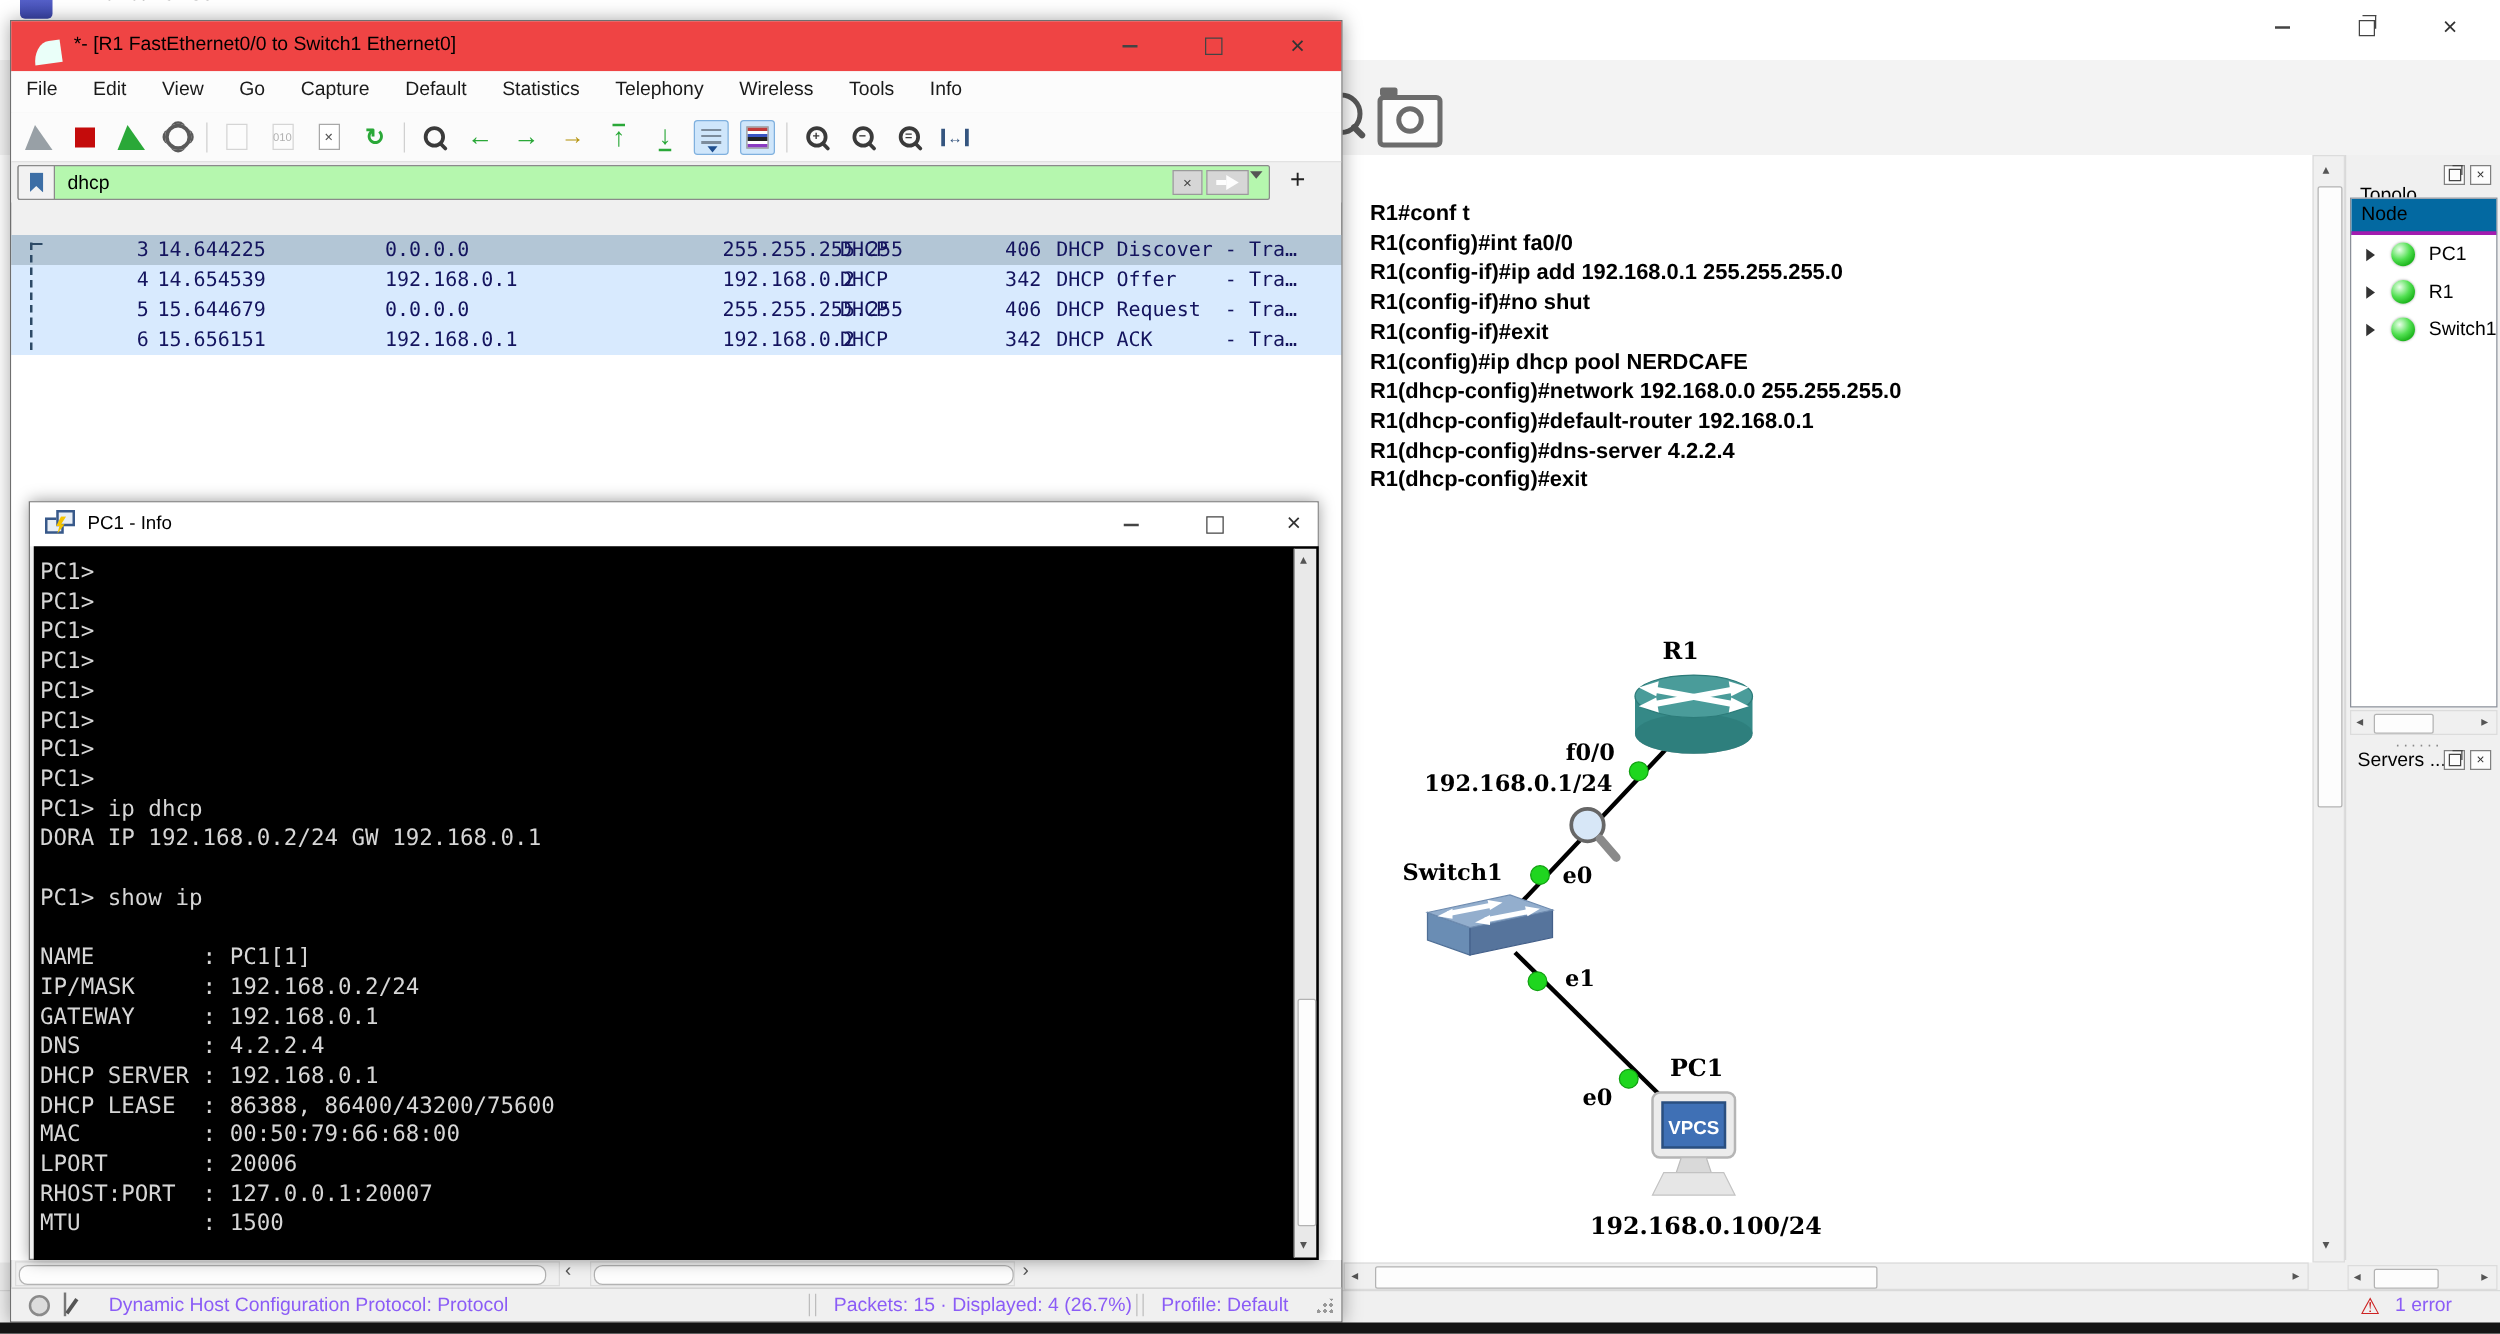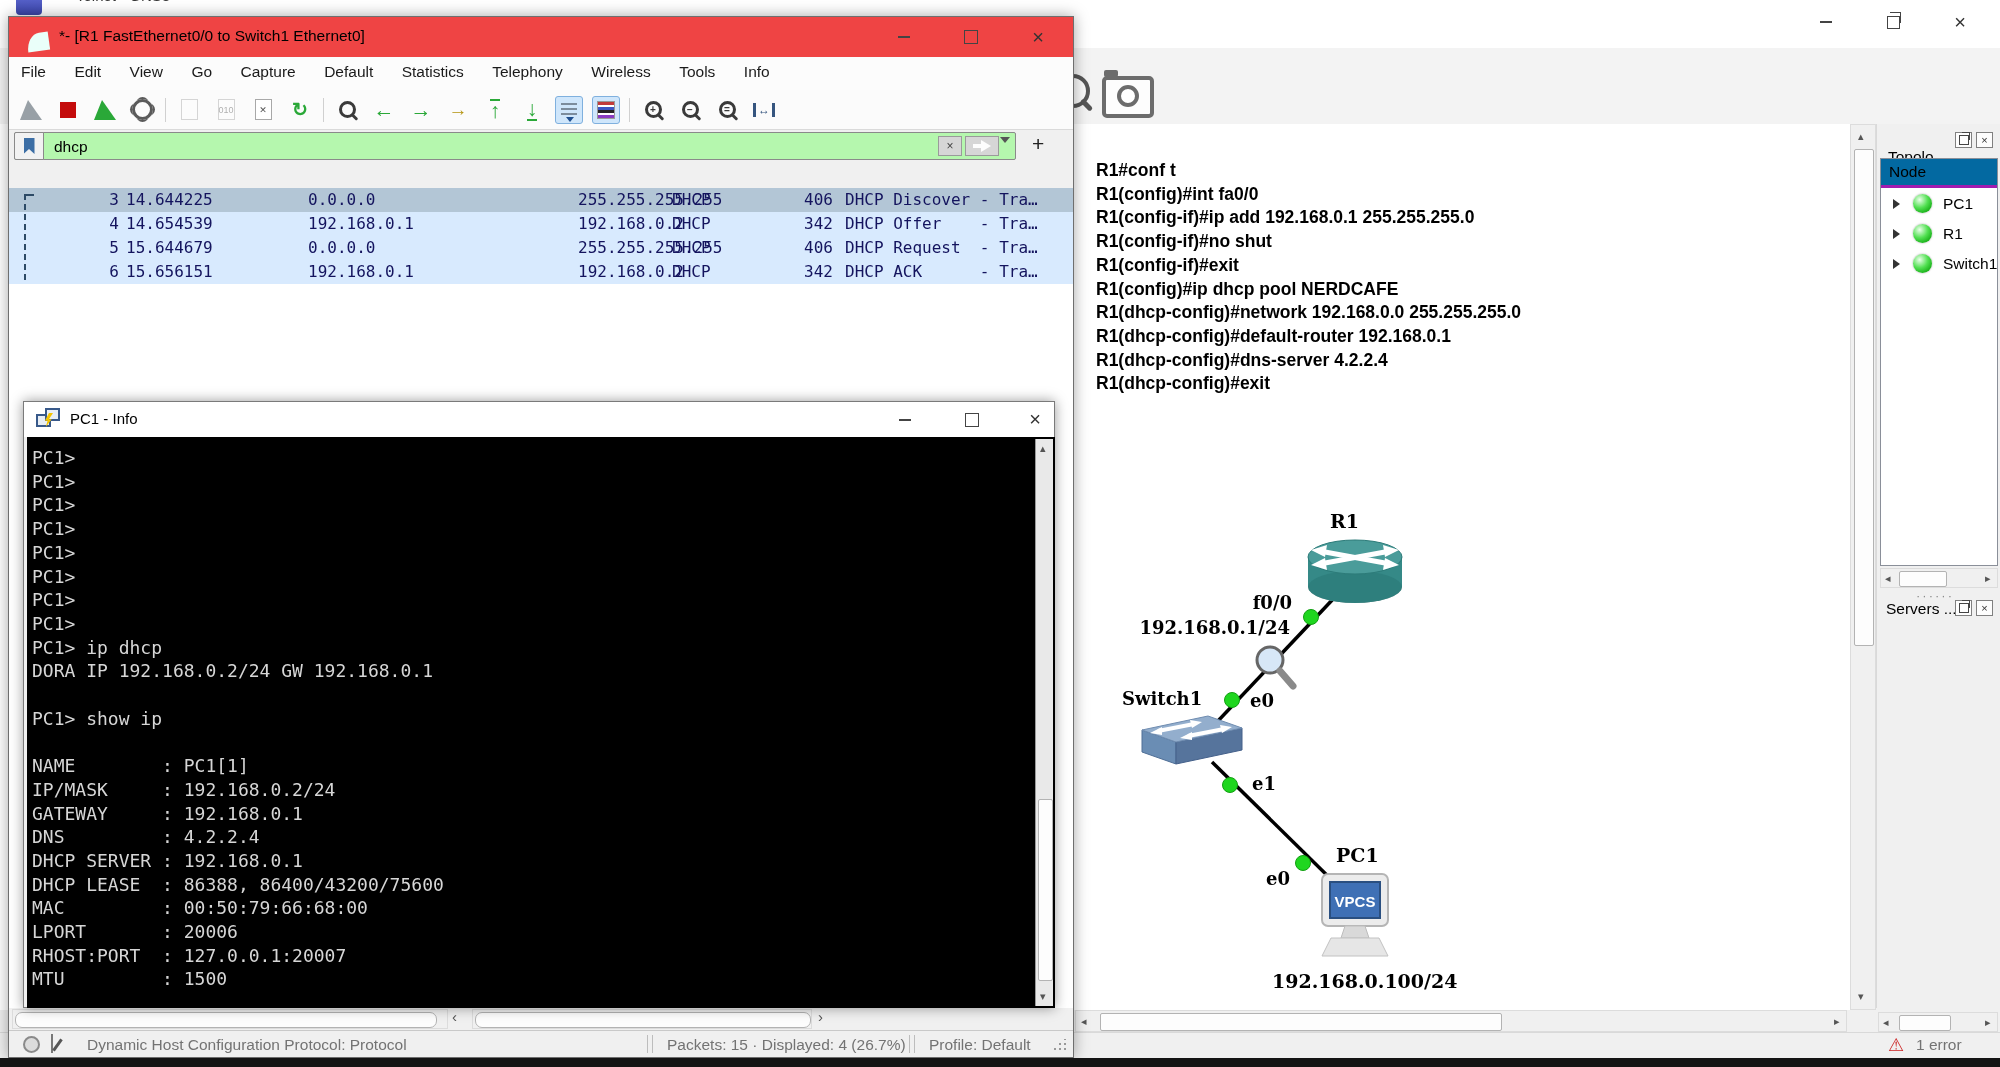--- a/index.html
+++ b/index.html
@@ -95,21 +95,21 @@
   .colsep{position:absolute;top:3px;width:1px;height:19px;background:#d8d8d8;}
   .pkrow{left:9px;width:1064px;height:24px;background:#d8eafe;}
   .pkrow.sel{background:#b3c6d6;}
   .pc{position:absolute;top:2px;font-size:16px;font-family:"DejaVu Sans Mono",monospace;color:#14145e;white-space:pre;}
   .pkbracket{border-left:2px dashed #2d4a66;}
   .ws-listrest{left:9px;top:284px;width:1064px;height:724px;background:#fff;}
   .ws-status{left:9px;top:1030px;width:1064px;height:27px;background:#f0f0f0;border-top:1px solid #c9c9c9;box-sizing:border-box;}
   .expert-dot{width:17px;height:17px;border-radius:50%;background:#dcdcdc;border:2px solid #8a8a8a;box-sizing:border-box;}
   .pencil{position:relative;width:15px;height:19px;background:#fff;border:1px solid #777;}
   .pencil:after{content:"";position:absolute;left:4px;top:3px;width:3px;height:14px;background:#555;transform:rotate(35deg);}
-  .statustext{font-size:15.5px;color:#737373;white-space:nowrap;}
+  .statustext{font-size:15.5px;color:#8b5cf6;white-space:nowrap;}
   .vsep{width:1px;height:18px;background:#bdbdbd;}
   .grip{width:14px;height:12px;background:
         radial-gradient(circle 1.5px at 2px 10px,#999 99%,transparent),
         radial-gradient(circle 1.5px at 7px 10px,#999 99%,transparent),
         radial-gradient(circle 1.5px at 12px 10px,#999 99%,transparent),
         radial-gradient(circle 1.5px at 7px 5px,#999 99%,transparent),
         radial-gradient(circle 1.5px at 12px 5px,#999 99%,transparent),
         radial-gradient(circle 1.5px at 12px 0px,#999 99%,transparent);}
 
   

